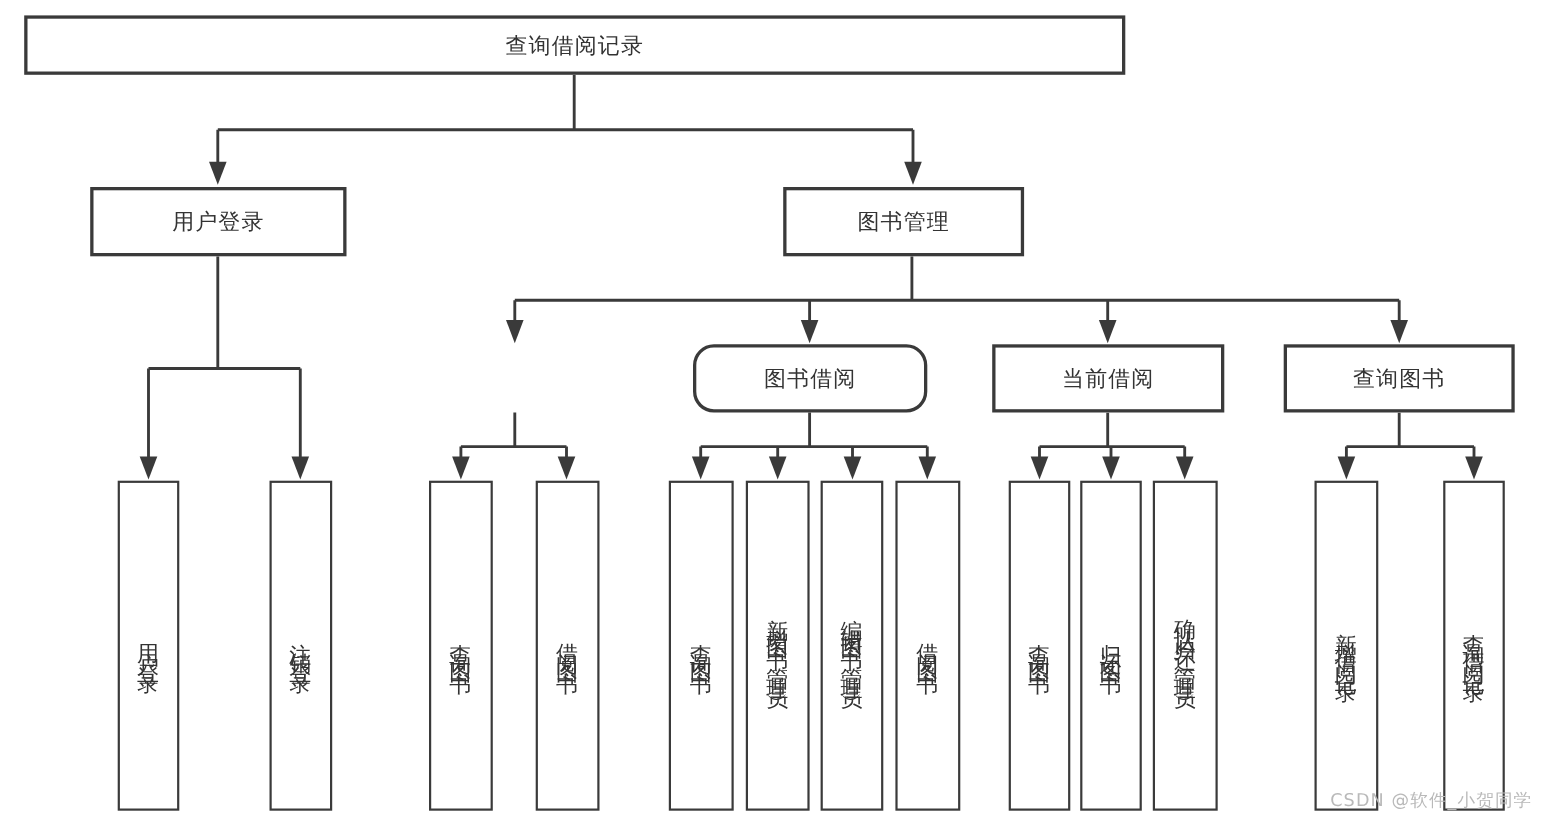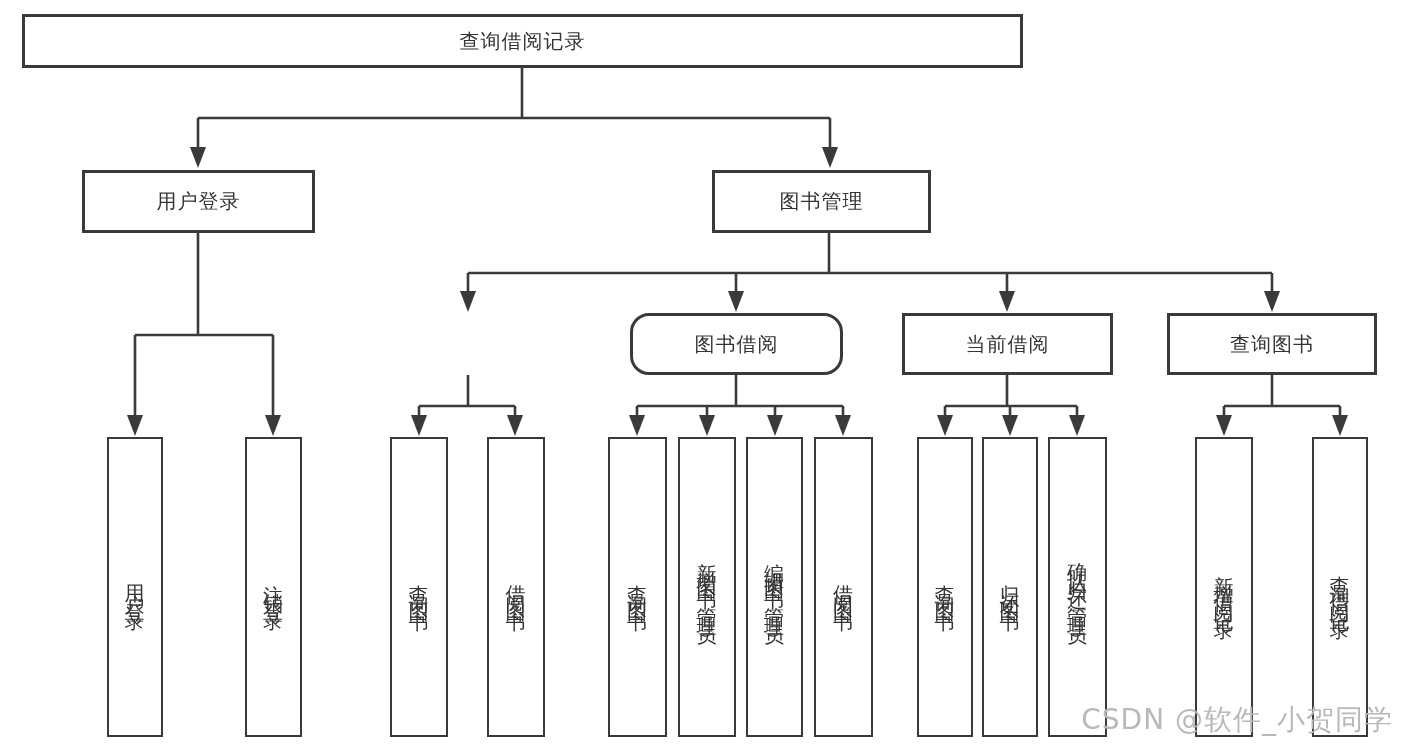--- a/index.html
+++ b/index.html
@@ -35,21 +35,21 @@
     writing-mode: vertical-rl;
     text-orientation: mixed;
     letter-spacing: 9px;
     line-height: 1;
     white-space: nowrap;
   }
   .watermark {
     position: absolute;
     right: 12px;
     bottom: 8px;
-    font-size: 28px;
+    font-size: 16px;
     color: #b9b9b9;
     letter-spacing: 1px;
     z-index: 5;
     white-space: nowrap;
   }
 </style>
 </head>
 <body>
 
 <div class="canvas">

